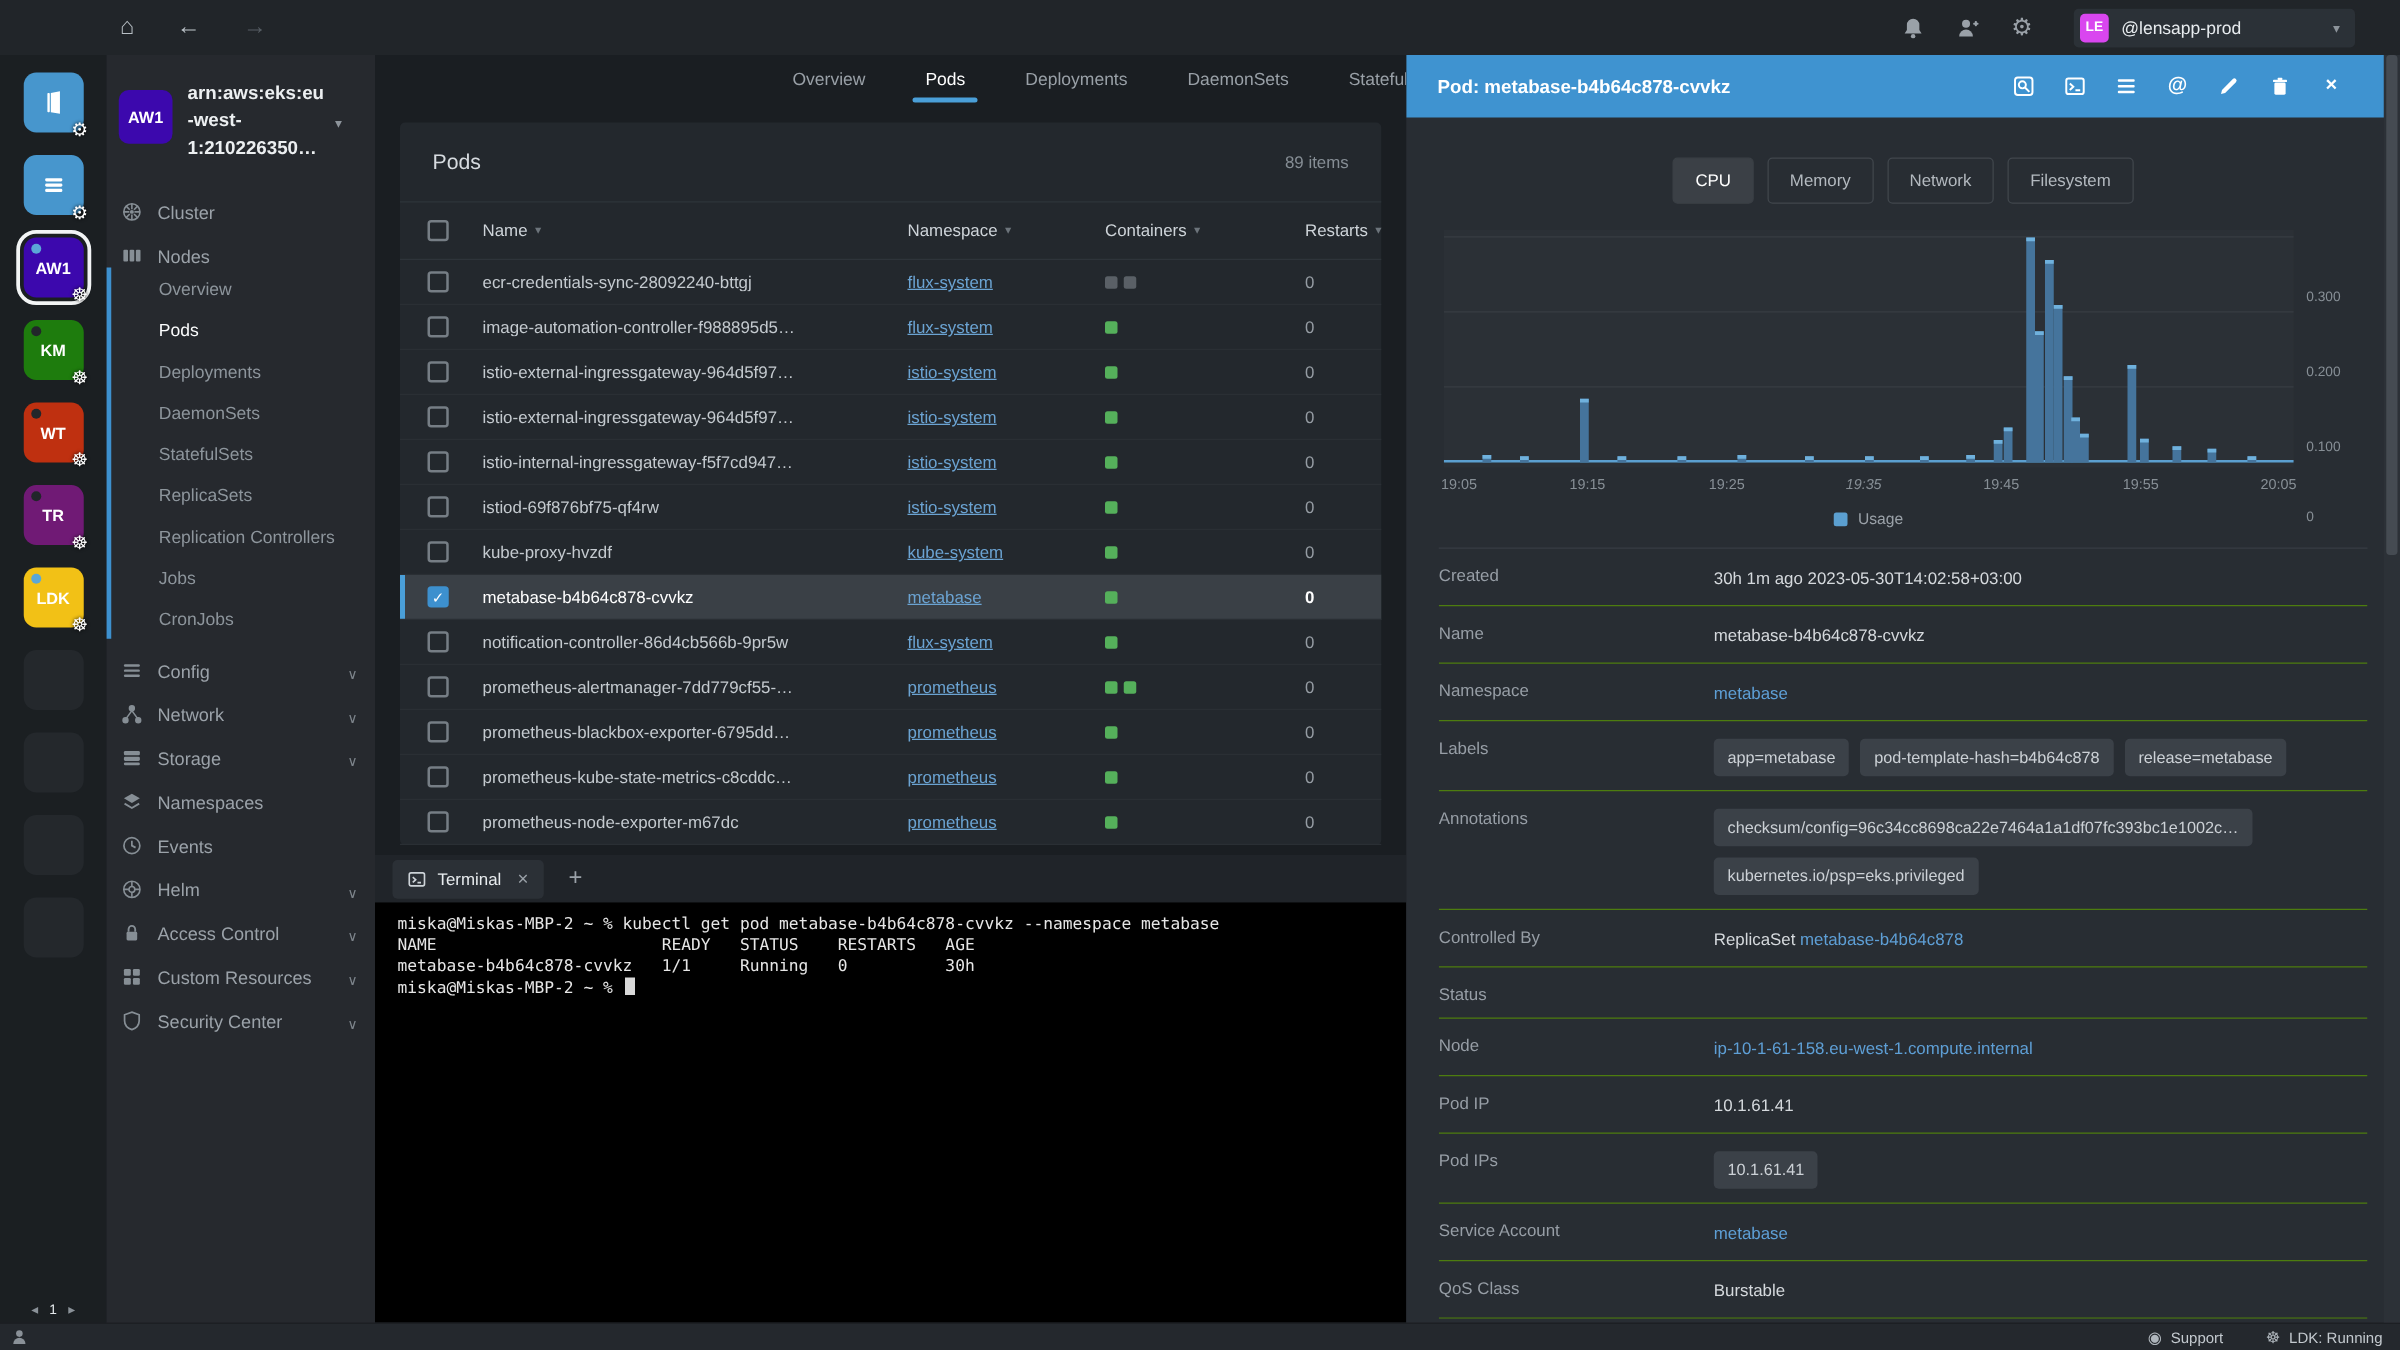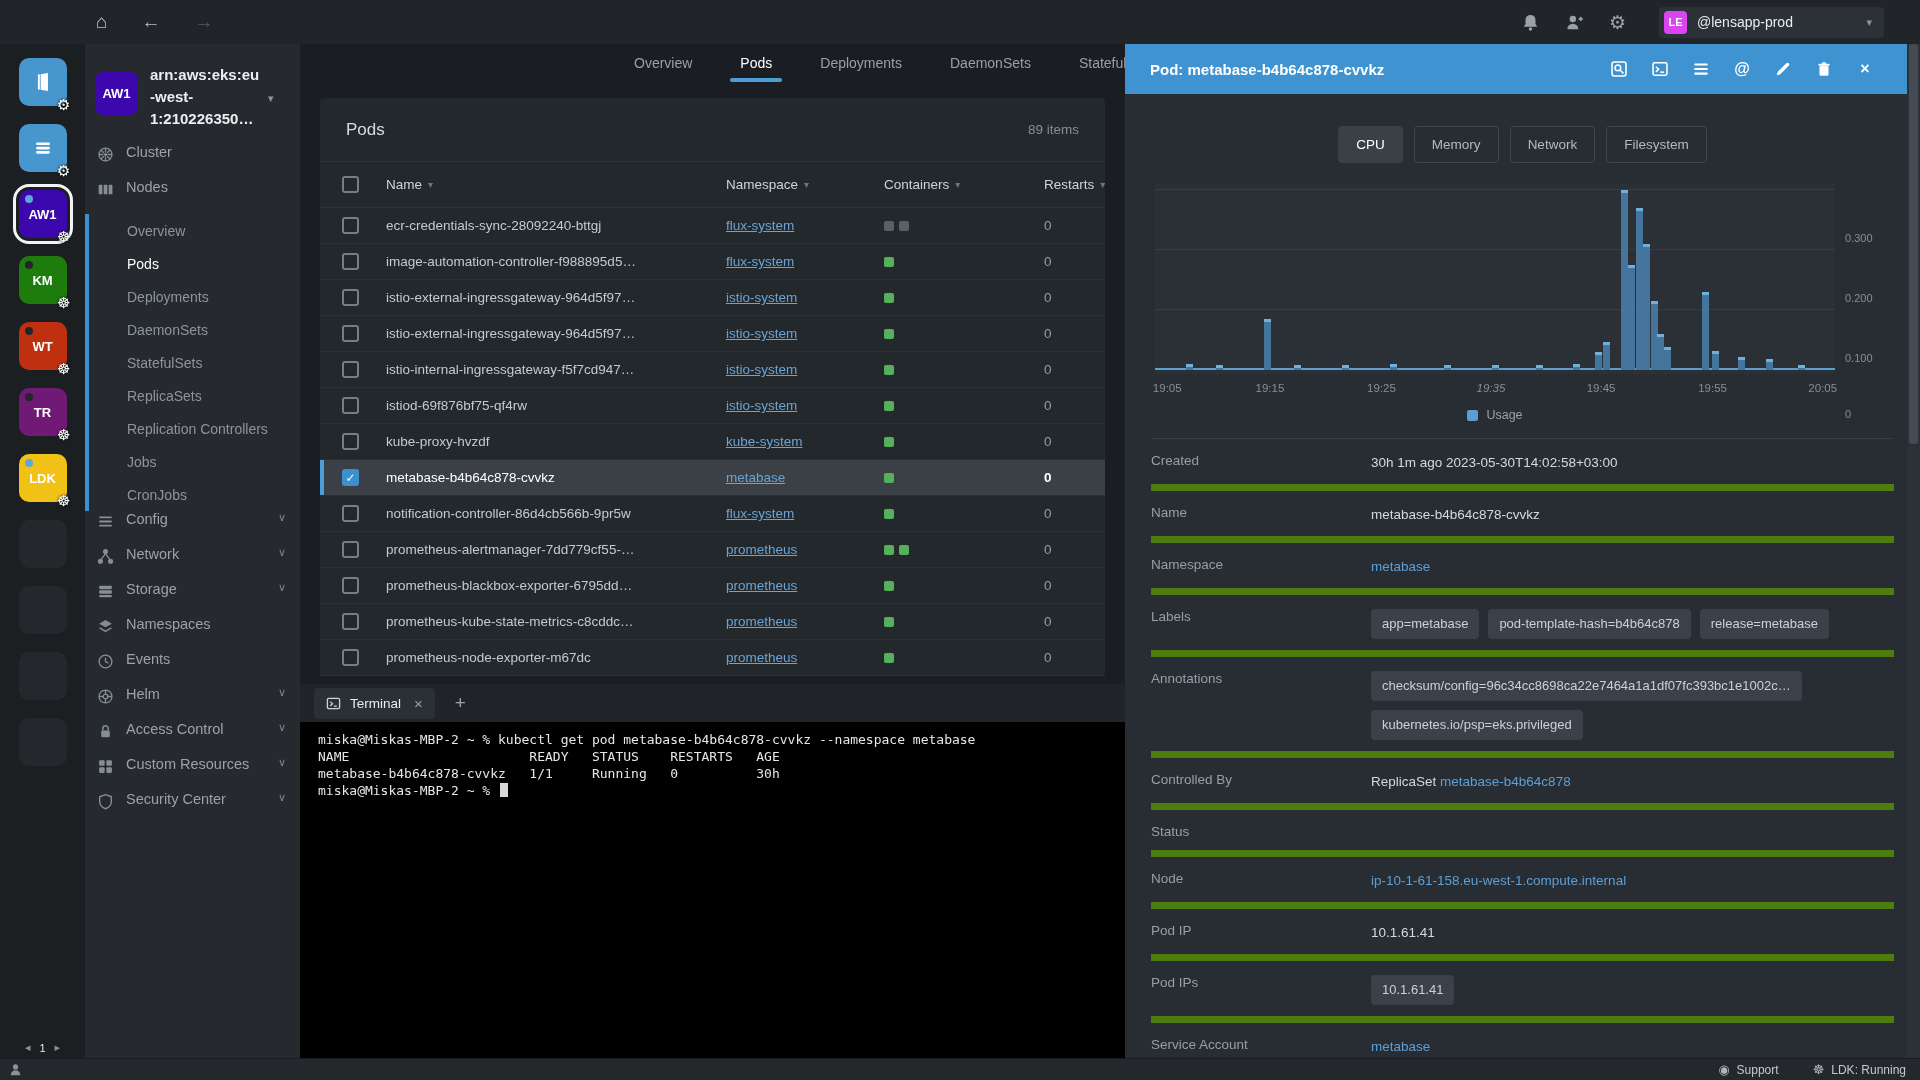--- a/index.html
+++ b/index.html
@@ -34,21 +34,21 @@
   .tile.empty { background:#24282c; cursor:default; }
   #strip-pager { margin-top:auto; margin-bottom:4px; display:flex; align-items:center; gap:9px; color:#8a9198; font-size:11px; }
   #strip-pager .pg-num { color:#e4e8eb; }
 
   
   #sidenav { width:215px; background:#26292e; padding-top:16px; overflow:hidden; }
   #cluster-header { display:flex; align-items:flex-start; padding:4px 10px 14px 10px; }
   #cluster-badge { width:43px; height:43px; border-radius:8px; background:#3c08ad; color:#fff; font-size:13px; font-weight:700; display:flex; align-items:center; justify-content:center; flex:none; margin-top:8px; }
   #cluster-name { margin-left:12px; font-size:15px; font-weight:700; color:#eceff1; line-height:22px; width:118px; }
   #cluster-caret { color:#8d949b; font-size:11px; margin-top:28px; }
-  .nav-item { display:flex; align-items:flex-start; height:35px; padding-left:10px; color:#9ba2a9; font-size:14.5px; cursor:pointer; }
+  .nav-item { display:flex; align-items:flex-end; height:35px; padding-left:10px; color:#9ba2a9; font-size:14.5px; cursor:pointer; }
   .nav-item .nicon { width:20px; height:20px; margin-right:11px; display:inline-flex; align-items:center; justify-content:center; color:#868e95; }
   .nav-item .nicon svg { width:17px; height:17px; }
   .nav-item .chev { margin-left:auto; margin-right:14px; font-size:11px; color:#7d848b; }
   #workloads-group { border-left:4px solid #3d90ce; }
   #workloads-head { display:flex; align-items:center; height:42px; background:#3181bd; color:#fff; padding-left:7px; font-size:14.5px; cursor:pointer; }
   #workloads-head .nicon { width:20px; height:20px; margin-right:11px; display:inline-flex; align-items:center; justify-content:center; color:#fff; }
   #workloads-head .nicon svg { width:17px; height:17px; }
   #workloads-head .chev { margin-left:auto; margin-right:14px; font-size:11px; color:#dfeaf2; }
   .nav-sub { display:flex; align-items:center; height:33px; padding-left:38px; color:#8d959c; font-size:14px; cursor:pointer; }
   .nav-sub.active { color:#fcfdfe; }
@@ -109,21 +109,21 @@
   #baseline { position:absolute; left:0; right:0; bottom:4px; height:2.5px; background:#5b9fd0; }
   .bar { position:absolute; bottom:4px; width:7px; background:#45749c; }
   .bar::before { content:""; position:absolute; top:0; left:0; right:0; height:3px; background:#6fb1dd; }
   .ylab { position:absolute; left:690px; font-size:11px; color:#878f96; width:46px; }
   #xlabels { position:relative; width:680px; height:20px; margin-top:6px; }
   .xlab { position:absolute; top:2px; transform:translateX(-50%); font-size:11.5px; color:#878f96; }
   #legend { display:flex; align-items:center; justify-content:center; gap:8px; margin-top:8px; width:680px; }
   #legend-marker { width:11px; height:11px; background:#5b9fd0; border-radius:2px; }
   #legend-label { font-size:12.5px; color:#9aa1a8; }
   #details { margin:16px 26px 0 26px; border-top:1px solid #373d44; overflow:hidden; }
-  .drow { display:flex; align-items:flex-start; padding:11px 0; border-bottom:7px solid #4d7c0f; font-size:13.5px; }
+  .drow { display:flex; align-items:flex-start; padding:11px 0; border-bottom:1px solid #4d7c0f; font-size:13.5px; }
   .dlabel { width:220px; flex:none; color:#979ea6; padding-top:3px; }
   .dvalue { flex:1; color:#d5d9dd; line-height:20px; padding-top:3px; }
   .badges { display:flex; flex-wrap:wrap; gap:9px; }
   .badges.stacked { flex-direction:column; align-items:flex-start; }
   .kv-badge { background:#3b4148; color:#ccd1d6; border-radius:4px; padding:5px 11px; font-size:13px; max-width:560px; overflow:hidden; text-overflow:ellipsis; white-space:nowrap; }
   .d-link { color:#5e9fd6; cursor:pointer; }
   .d-status { color:#4caf50; }
 
   
   #win-scrollbar { position:absolute; right:0; top:44px; width:13px; height:1014px; background:#2c3137; }
@@ -696,20 +696,21 @@
                 <span class="kv-badge">10.1.61.41</span>
               </div>
             </div>
           </div>
           <div class="drow">
             <div class="dlabel">Service Account</div>
             <div class="dvalue"><span class="d-link">metabase</span></div>
           </div>
           <div class="drow">
             <div class="dlabel">QoS Class</div>
+            <div class="dvalue">Burstable</div>
           </div>
         </div>
     </aside>
 
     <div id="win-scrollbar">
       <div id="win-thumb"></div>
     </div>
   </div>
 
   <footer id="statusbar">

